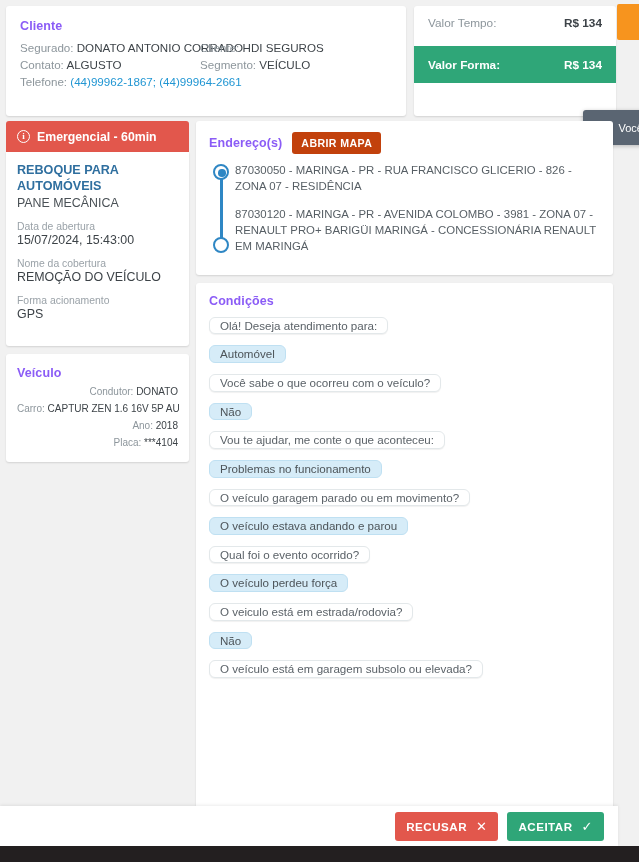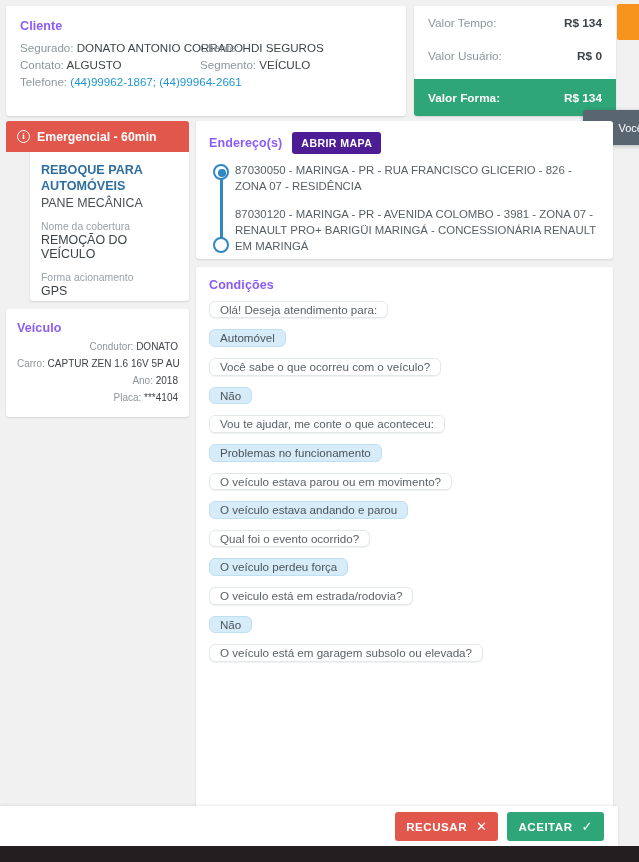--- a/index.html
+++ b/index.html
@@ -73,44 +73,43 @@
     background: #e2574c; color: #fff; border-radius: 3px 3px 0 0;
     height: 31px; display: flex; align-items: center; gap: 7px;
     padding: 0 11px; font-size: 12.3px; font-weight: bold;
   }
   .info-circle {
     width: 13px; height: 13px; border: 1.3px solid #fff; border-radius: 50%;
     font-size: 9px; line-height: 11px; text-align: center; font-weight: bold;
     font-family: "Liberation Serif", serif;
   }
   .service-card {
-    background: #fff; border-radius: 0 0 3px 3px; padding: 11px 11px 3px 11px;
+    background: #fff; border-radius: 0 0 3px 3px; padding: 11px 11px 25px 11px;
     box-shadow: 0 1px 2px rgba(0,0,0,.13);
-    margin-left: 24px;
   }
   .svc-title { color: #2f6f9f; font-size: 12.6px; font-weight: bold; line-height: 1.25; }
   .svc-sub { color: #4a5156; font-size: 12.4px; margin-top: 2px; }
   .fld { margin-top: 11px; }
   .fld .f-lbl { color: #9aa2a8; font-size: 10.4px; }
   .fld .f-val { color: #3d4348; font-size: 12.4px; margin-top: 1px; }
 
   .vehicle-card {
     margin-top: 8px; background: #fff; border-radius: 3px;
     padding: 12px 11px 14px 11px; box-shadow: 0 1px 2px rgba(0,0,0,.13);
   }
   .vehicle-card .kv { margin-top: 6px; font-size: 10px; text-align: right; }
 
   
   .right-col { position: absolute; left: 196px; top: 121px; width: 417px; }
 
   .addr-card { background:#fff; border-radius:3px; box-shadow:0 1px 2px rgba(0,0,0,.13);
-               padding: 11px 13px 4px 13px; }
+               padding: 11px 13px 20px 13px; }
   .addr-head { display: flex; align-items: center; gap: 10px; }
   .btn-map {
-    background: #4c1d95; color: #fff; border: none; border-radius: 3px;
+    background: #c2410c; color: #fff; border: none; border-radius: 3px;
     font-size: 10.6px; font-weight: bold; letter-spacing: .4px;
     padding: 5px 9px; cursor: pointer; font-family: "Liberation Sans", sans-serif;
   }
   .addr-body { display: flex; margin-top: 9px; }
   .timeline { width: 26px; position: relative; flex: none; }
   .tl-line {
     position: absolute; left: 11px; top: 12px; bottom: 11px; width: 2.5px; background: #2f87c4;
   }
   .dot-outer {
     position: absolute; left: 4px; width: 16px; height: 16px; border-radius: 50%;
@@ -204,44 +203,44 @@
         <span class="lnk">(44)99962-1867; (44)99964-2661</span>
       </div>
     </div>
   </div>
 
   <div class="card value-card">
     <div class="value-row">
       <span class="lbl">Valor Tempo:</span>
       <span class="val">R$ 134</span>
     </div>
-    <div class="value-row">
-      <span class="lbl">Valor Usuário:</span>
-      <span class="val">R$ 0</span>
-    </div>
     <div class="value-row total">
       <span class="lbl">Valor Forma:</span>
       <span class="val">R$ 134</span>
     </div>
   </div>
 
   <div class="toast">
     <span class="bell">🔔</span>
     <span class="msg">Você pa</span>
   </div>
 
   <div class="left-col">
     <div class="sla-bar">
       <span class="info-circle">i</span>
       <span>Emergencial - 60min</span>
     </div>
     <div class="service-card">
       <div class="svc-title">REBOQUE PARA AUTOMÓVEIS</div>
       <div class="svc-sub">PANE MECÂNICA</div>
 
+      <div class="fld">
+        <div class="f-lbl">Data de abertura</div>
+        <div class="f-val">15/07/2024, 15:43:00</div>
+      </div>
       <div class="fld">
         <div class="f-lbl">Nome da cobertura</div>
         <div class="f-val">REMOÇÃO DO VEÍCULO</div>
       </div>
       <div class="fld">
         <div class="f-lbl">Forma acionamento</div>
         <div class="f-val">GPS</div>
       </div>
     </div>
 
@@ -290,21 +289,21 @@
 
     <div class="cond-card">
       <div class="sect-title">Condições</div>
       <div class="chat">
         <div class="chat-row"><span class="bubble q">Olá! Deseja atendimento para:</span></div>
         <div class="chat-row"><span class="bubble a">Automóvel</span></div>
         <div class="chat-row"><span class="bubble q">Você sabe o que ocorreu com o veículo?</span></div>
         <div class="chat-row"><span class="bubble a">Não</span></div>
         <div class="chat-row"><span class="bubble q">Vou te ajudar, me conte o que aconteceu:</span></div>
         <div class="chat-row"><span class="bubble a">Problemas no funcionamento</span></div>
-        <div class="chat-row"><span class="bubble q">O veículo estava parou ou em movimento?</span></div>
+        <div class="chat-row"><span class="bubble q">O veículo garagem parado ou em movimento?</span></div>
         <div class="chat-row"><span class="bubble a">O veículo estava andando e parou</span></div>
         <div class="chat-row"><span class="bubble q">Qual foi o evento ocorrido?</span></div>
         <div class="chat-row"><span class="bubble a">O veículo perdeu força</span></div>
         <div class="chat-row"><span class="bubble q">O veiculo está em estrada/rodovia?</span></div>
         <div class="chat-row"><span class="bubble a">Não</span></div>
         <div class="chat-row"><span class="bubble q">O veículo está em garagem subsolo ou elevada?</span></div>
 
       </div>
       <div class="cond-fade"></div>
     </div>

